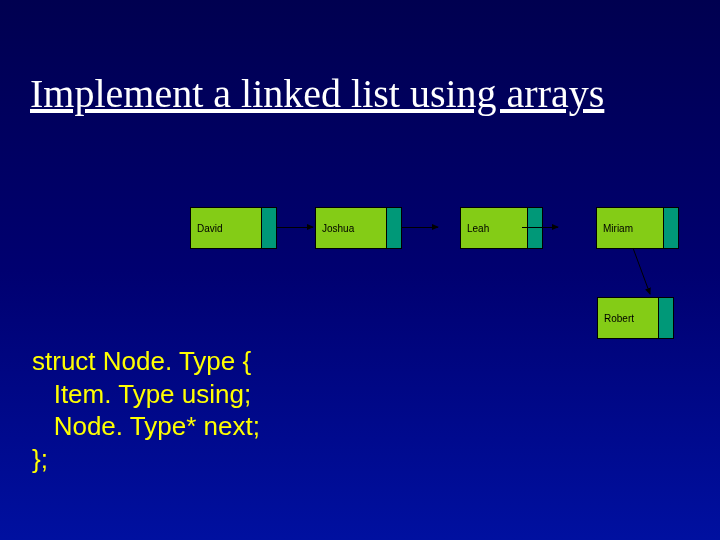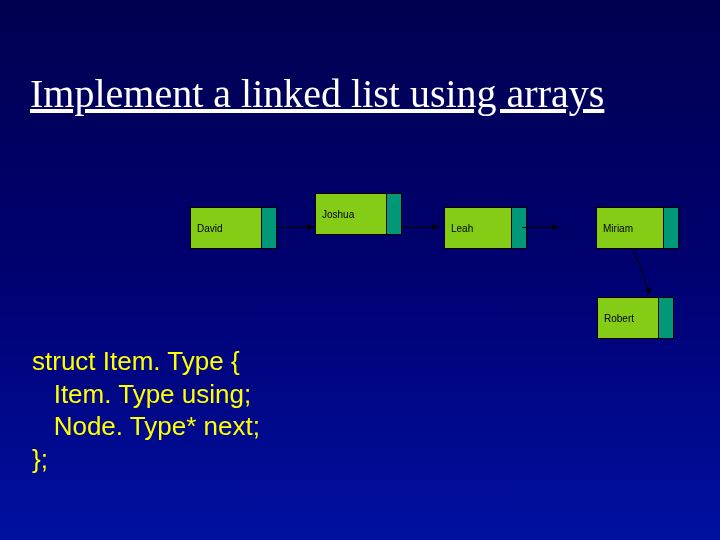--- a/index.html
+++ b/index.html
@@ -76,26 +76,26 @@
 </head>
 <body>
 
 <div class="title">Implement a linked list using arrays</div>
 
 <div class="node" style="left:190px; top:207px;">
   <div class="node-body" style="width:70px;">David</div>
   <div class="node-ptr"></div>
 </div>
 
-<div class="node" style="left:315px; top:193px;">
+<div class="node" style="left:315px; top:207px;">
   <div class="node-body" style="width:70px;">Joshua</div>
   <div class="node-ptr"></div>
 </div>
 
-<div class="node" style="left:444px; top:207px;justify-content:flex-end;">
+<div class="node" style="left:460px; top:207px;justify-content:flex-end;">
   <div class="node-body" style="width:66px;">Leah</div>
   <div class="node-ptr"></div>
 </div>
 
 <div class="node" style="left:560px; top:207px;margin-left:36px;">
   <div class="node-body" style="width:66px;">Miriam</div>
   <div class="node-ptr"></div>
 </div>
 
 <div class="node" style="left:597px; top:297px;">
@@ -109,16 +109,16 @@
 
 <svg class="diag-arrow" style="position:absolute; left:630px; top:246px; width:50px; height:55px;">
   <defs>
     <marker id="ah" markerWidth="8" markerHeight="8" refX="6" refY="3" orient="auto">
       <path d="M0,0 L7,3 L0,6 Z" fill="#000"></path>
     </marker>
   </defs>
   <line x1="3" y1="2" x2="20" y2="48" marker-end="url(#ah)"></line>
 </svg>
 
-<div class="code"><span>struct Item. Type {</span>
+<div class="code"><span>struct Node. Type {</span>
 <span>   Item. Type using;</span>
 <span>   Node. Type* next;</span>
 <span>};</span></div>
 
 </body></html>

